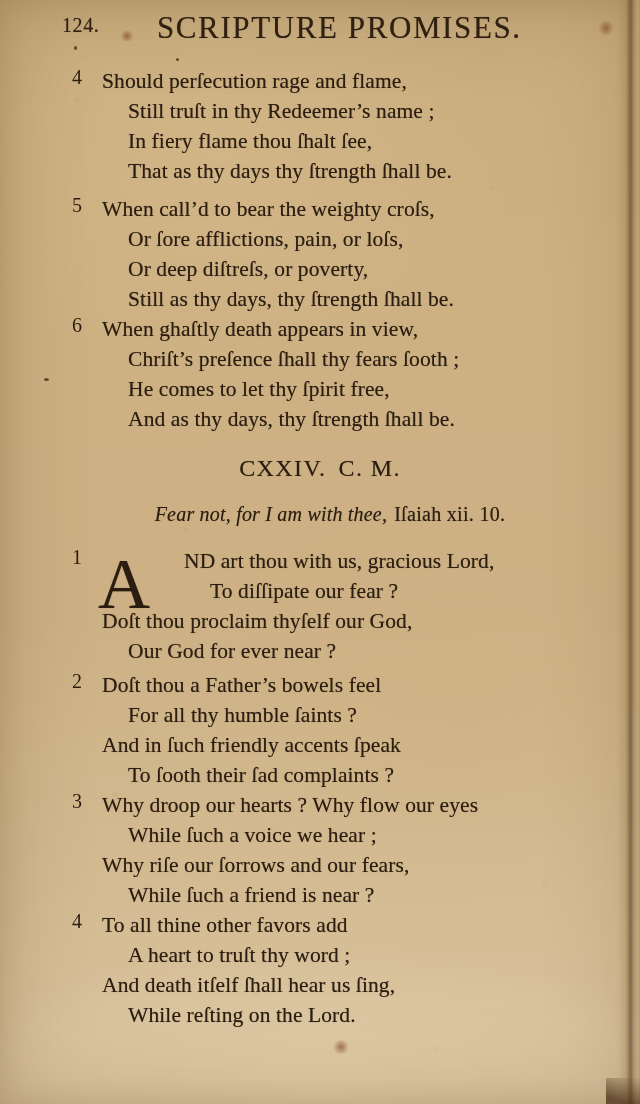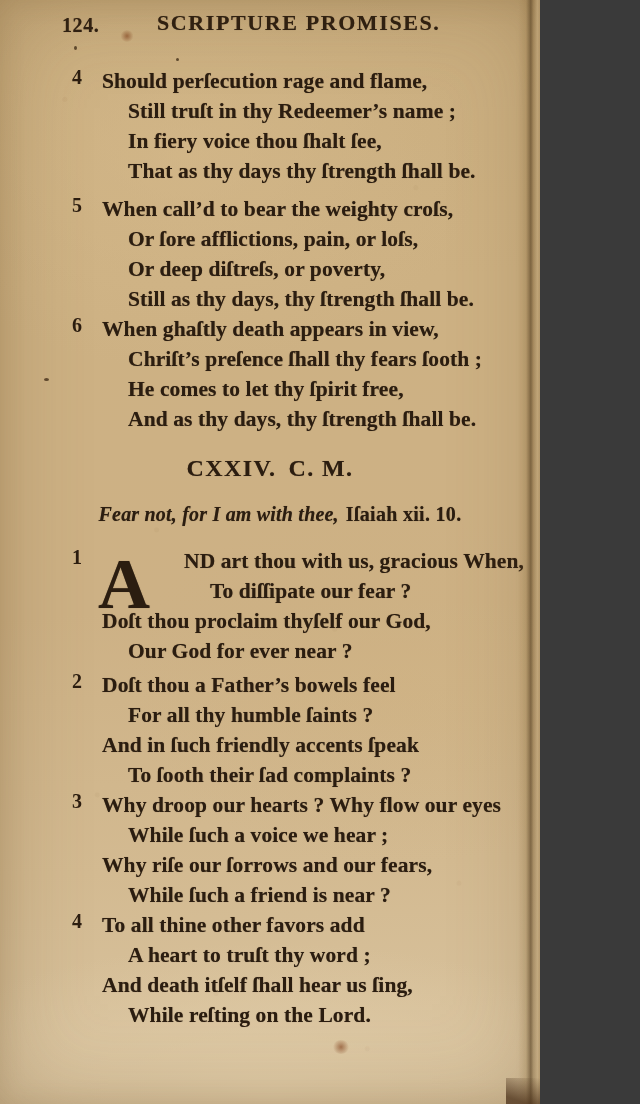--- a/index.html
+++ b/index.html
@@ -1,31 +1,30 @@
 <!DOCTYPE html>
 <html><head>
 <meta charset="utf-8">
 <style>
   html, body {
     margin: 0; padding: 0;
     background: #3a3a3a;
   }
   #page {
     position: relative;
-    width: 540px;
+    width: 640px;
     height: 1104px;
     overflow: hidden;
     font-family: "Liberation Serif", "DejaVu Serif", serif;
     color: #2b1d10;
     background:
       radial-gradient(ellipse 420px 300px at 34% 14%, rgba(214,186,140,0.55) 0%, rgba(214,186,140,0) 72%),
       radial-gradient(ellipse 380px 260px at 72% 62%, rgba(206,176,127,0.42) 0%, rgba(206,176,127,0) 70%),
       radial-gradient(ellipse 520px 200px at 50% 99%, rgba(226,206,170,0.85) 0%, rgba(226,206,170,0) 75%),
       linear-gradient(178deg, #c9ad7e 0%, #cdb183 26%, #cdb185 55%, #d3ba91 78%, #d9c4a0 100%);
-    font-weight: bold;
   }
 
   
   .grain {
     position: absolute; inset: 0;
     pointer-events: none;
     opacity: .5;
     background-image:
       radial-gradient(circle at 12% 9%, rgba(120,88,48,.12) 0 2px, transparent 3px),
       radial-gradient(circle at 47% 22%, rgba(120,88,48,.10) 0 2px, transparent 3px),
@@ -70,21 +69,21 @@
     position: absolute; top: 10px; left: 62px; right: 60px;
     height: 34px;
   }
   .folio {
     position: absolute; left: 0; top: 4px;
     font-size: 20px; letter-spacing: .6px;
     font-variant: small-caps;
   }
   .head-title {
     position: absolute; left: 95px; top: 0;
-    font-size: 22px; letter-spacing: 1.6px;
+    font-size: 31px; letter-spacing: 1.6px;
   }
 
   .stanza { position: absolute; left: 62px; width: 520px; }
   .vnum {
     position: absolute; left: 0; top: 0;
     width: 20px; text-align: right;
     font-size: 20px;
   }
   .vlines { margin-left: 40px; }
   .ln {
@@ -142,21 +141,21 @@
     <div class="running-head">
       <span class="folio">124.</span>
       <span class="head-title">SCRIPTURE PROMISES.</span>
     </div>
 
     <div class="stanza" style="top:66px">
       <span class="vnum">4</span>
       <div class="vlines">
         <div class="ln">Should perſecution rage and flame,</div>
         <div class="ln ind">Still truſt in thy Redeemer’s name ;</div>
-        <div class="ln ind">In fiery voice thou ſhalt ſee,</div>
+        <div class="ln ind">In fiery flame thou ſhalt ſee,</div>
         <div class="ln ind">That as thy days thy ſtrength ſhall be.</div>
       </div>
     </div>
 
     <div class="stanza" style="top:194px">
       <span class="vnum">5</span>
       <div class="vlines">
         <div class="ln">When call’d to bear the weighty croſs,</div>
         <div class="ln ind">Or ſore afflictions, pain, or loſs,</div>
         <div class="ln ind">Or deep diſtreſs, or poverty,</div>
@@ -180,21 +179,21 @@
 
     <div class="epigraph" style="top:503px">
       <span class="scrip">Fear not, for I am with thee,</span><span class="ref">Iſaiah xii. 10.</span>
     </div>
 
     <div class="dropcap">A</div>
 
     <div class="stanza" style="top:546px">
       <span class="vnum">1</span>
       <div class="vlines">
-        <div class="ln" style="padding-left:82px">ND art thou with us, gracious When,</div>
+        <div class="ln" style="padding-left:82px">ND art thou with us, gracious Lord,</div>
         <div class="ln" style="padding-left:108px">To diſſipate our fear ?</div>
         <div class="ln">Doſt thou proclaim thyſelf our God,</div>
         <div class="ln ind">Our God for ever near ?</div>
       </div>
     </div>
 
     <div class="stanza" style="top:670px">
       <span class="vnum">2</span>
       <div class="vlines">
         <div class="ln">Doſt thou a Father’s bowels feel</div>

